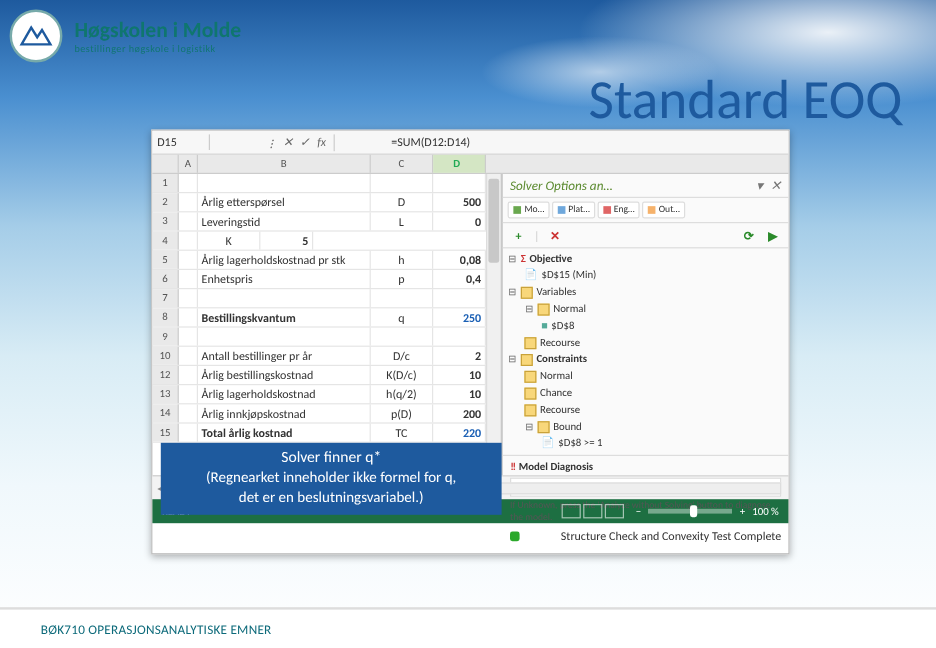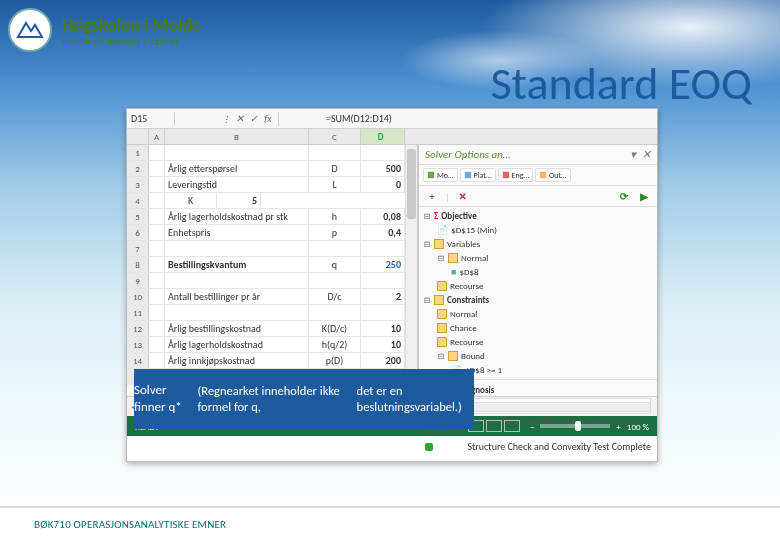--- a/index.html
+++ b/index.html
@@ -10,21 +10,21 @@
     position: absolute; inset: 0;
     background: linear-gradient(to bottom, #1e5a9e 0%, #4a8fd0 15%, #a5cde8 35%, #d8ecf5 55%, #f0f8fc 75%, #ffffff 100%);
   }
   .cloud1 { position:absolute; top:0; right:0; width:300px; height:90px; background: radial-gradient(ellipse at 70% 30%, rgba(255,255,255,0.9) 0%, rgba(255,255,255,0) 70%); }
   .cloud2 { position:absolute; top:30px; right:180px; width:200px; height:60px; background: radial-gradient(ellipse at 50% 50%, rgba(255,255,255,0.6) 0%, rgba(255,255,255,0) 70%); }
 
   
   .logo-bar { position: absolute; top: 8px; left: 8px; display:flex; align-items:center; gap:10px; }
   .logo-badge { width:44px; height:44px; border-radius:50%; background:#fff; display:flex; align-items:center; justify-content:center; border:2px solid #7aa; }
   .logo-badge svg { width:30px; height:30px; }
-  .logo-text { color:#4d7c0f; }
+  .logo-text { color:#0f766e; }
   .logo-text .main { font-size:18px; font-weight:600; }
   .logo-text .sub  { font-size:8.5px; letter-spacing:0.4px; opacity:0.95; }
 
   
   .slide-title { position:absolute; top:55px; right:28px; font-size:46px; font-weight:400; color:#1e5a9e; }
 
   
   .excel {
     position:absolute; top:108px; left:126px; width:532px; height:354px;
     background:#fff; border:1px solid #bbb; box-shadow:0 2px 6px rgba(0,0,0,0.3);
@@ -86,21 +86,21 @@
 
   
   .statusbar { height:20px; background:#1d6f42; color:#fff; display:flex; align-items:center; justify-content:space-between; padding:0 8px; font-size:9px;}
   .view-icons{display:flex;gap:2px;align-items:center;}
   .view-icons .v{width:16px;height:12px;border:1px solid rgba(255,255,255,0.6);}
   .zoom{display:flex;align-items:center;gap:6px;}
   .zoom .slider{width:70px;height:4px;background:rgba(255,255,255,0.4);position:relative;}
   .zoom .slider::after{content:'';position:absolute;left:50%;top:-3px;width:6px;height:10px;background:#fff;border-radius:2px;}
 
   
-  .callout { position:absolute; top:369px; left:134px; width:340px; height:60px; background:#1e5a9e; color:#fff; display:flex; flex-direction:row; align-items:center; justify-content:center; font-size:13px; line-height:1.3;}
+  .callout { position:absolute; top:369px; left:134px; width:284px; height:60px; background:#1e5a9e; color:#fff; display:flex; flex-direction:column; align-items:center; justify-content:center; font-size:13px; line-height:1.3;}
   .callout .l1{font-size:13px;} .callout .l2, .callout .l3{font-size:12.5px;}
 
   
   .footer { position:absolute; left:0; right:0; bottom:0; height:34px; background:#fff; border-top:2px solid #ddd; display:flex; align-items:center; justify-content:space-between; padding:0 14px 0 34px;}
   .footer .course{color:#0d6a7a; font-size:11px; letter-spacing:0.2px;}
   .footer .author{color:#0d6a7a; font-size:11px;}
   .footer .page{background:#0d6a7a;color:#fff;padding:4px 9px;font-size:11px;}
   .footer .right{display:flex;align-items:center;gap:18px;}
 </style>
 </head>
@@ -209,27 +209,20 @@
           <div class="c cD"></div>
         </div>
       <div class="row">
           <div class="rh">10</div>
           <div class="c cA"></div>
           <div class="c cB">Antall bestillinger pr år</div>
           <div class="c cC">D/c</div>
           <div class="c cD">2</div>
         </div>
       <div class="row">
-          <div class="rh">11</div>
-          <div class="c cA"></div>
-          <div class="c cB"></div>
-          <div class="c cC"></div>
-          <div class="c cD"></div>
-        </div>
-      <div class="row">
           <div class="rh">12</div>
           <div class="c cA"></div>
           <div class="c cB">Årlig bestillingskostnad</div>
           <div class="c cC">K(D/c)</div>
           <div class="c cD">10</div>
         </div>
       <div class="row">
           <div class="rh">13</div>
           <div class="c cA"></div>
           <div class="c cB">Årlig lagerholdskostnad</div>

